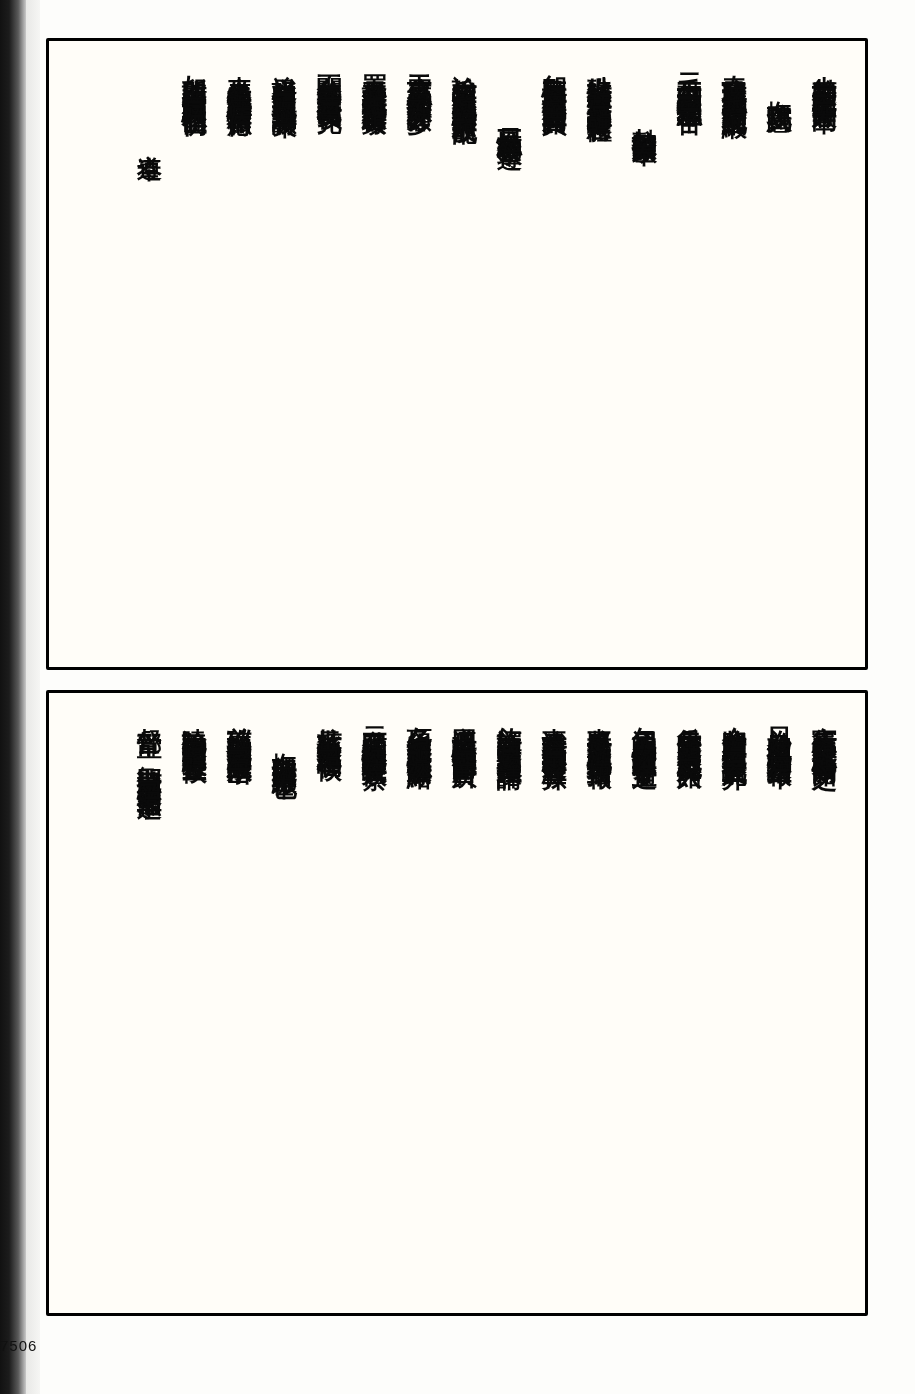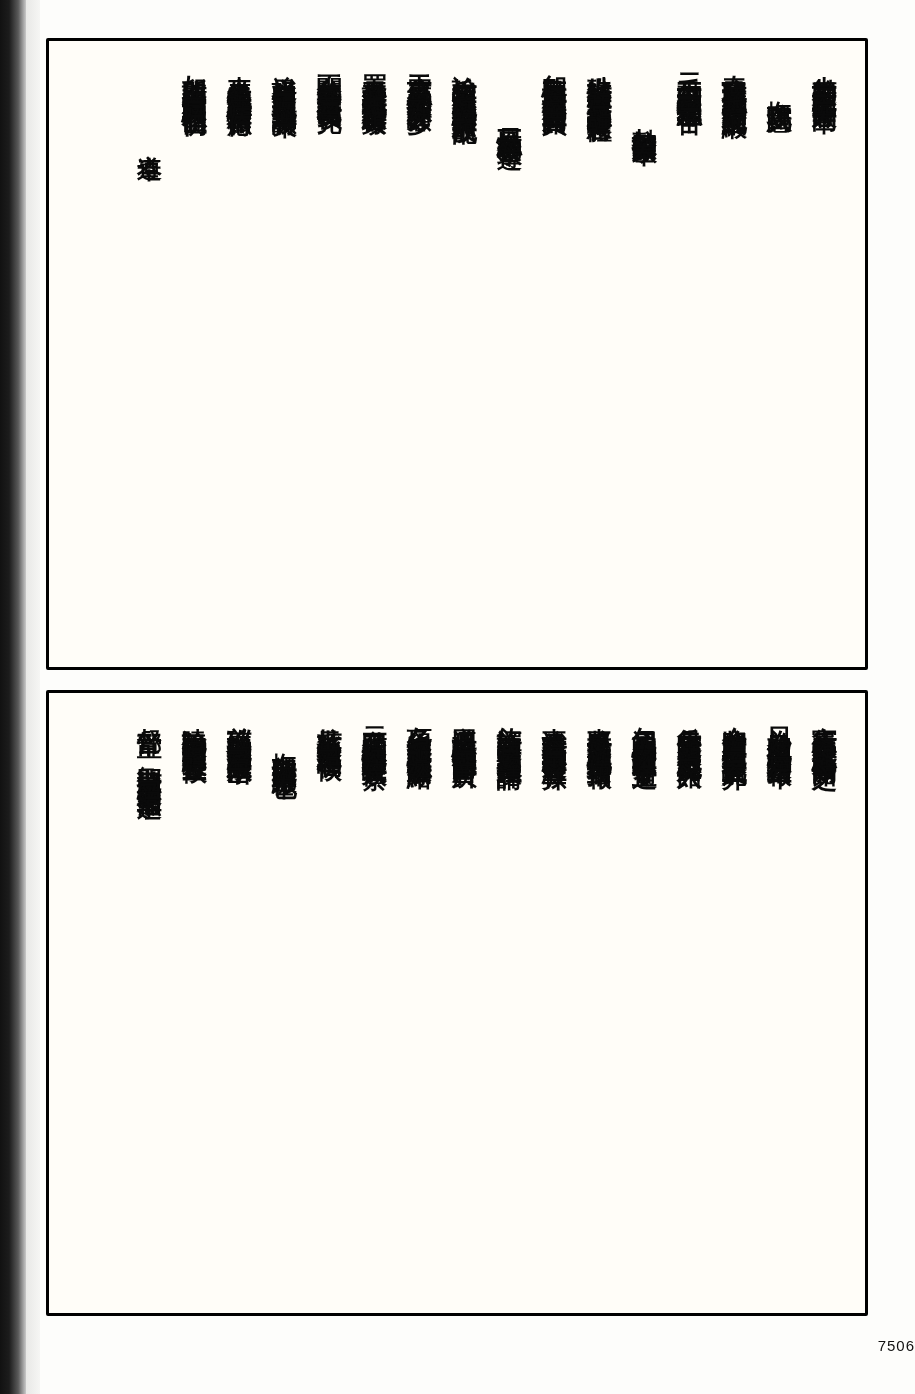--- a/index.html
+++ b/index.html
@@ -83,21 +83,21 @@
   #frame-top .col { font-size: 25px; }
   #frame-bottom .col { font-size: 25px; }
   .col.indent-1 { padding-top: 26px; }
   .col.indent-2 { padding-top: 52px; }
   .col.indent-3 { padding-top: 80px; }
   .page-number {
     position: absolute;
     left: 0;
     right: 0;
     top: 1337px;
-    text-align: right;
+    text-align: left;
     font-family: "Liberation Sans", sans-serif;
     font-size: 15px;
     color: #111;
     letter-spacing: 1px;
   }
 </style>
 </head>
 <body>
 
 <div class="page">

